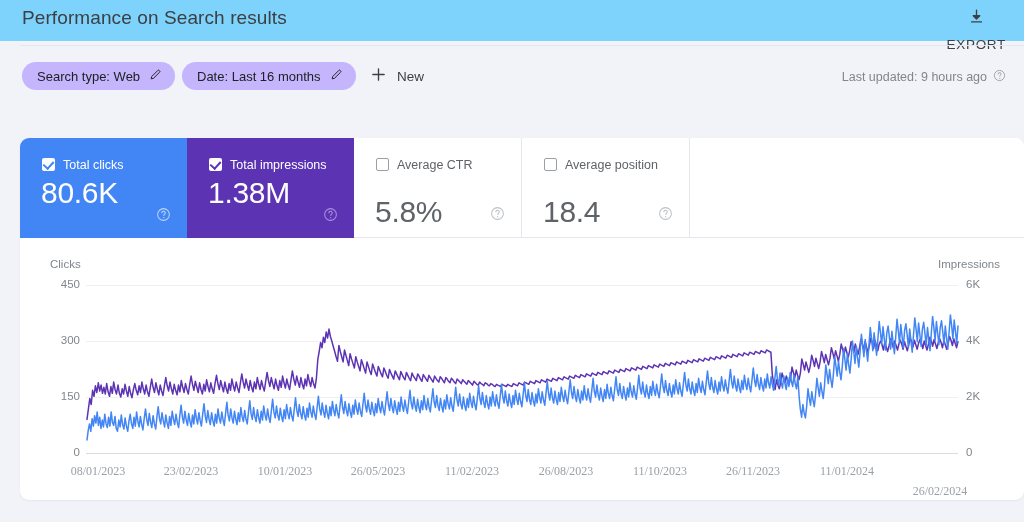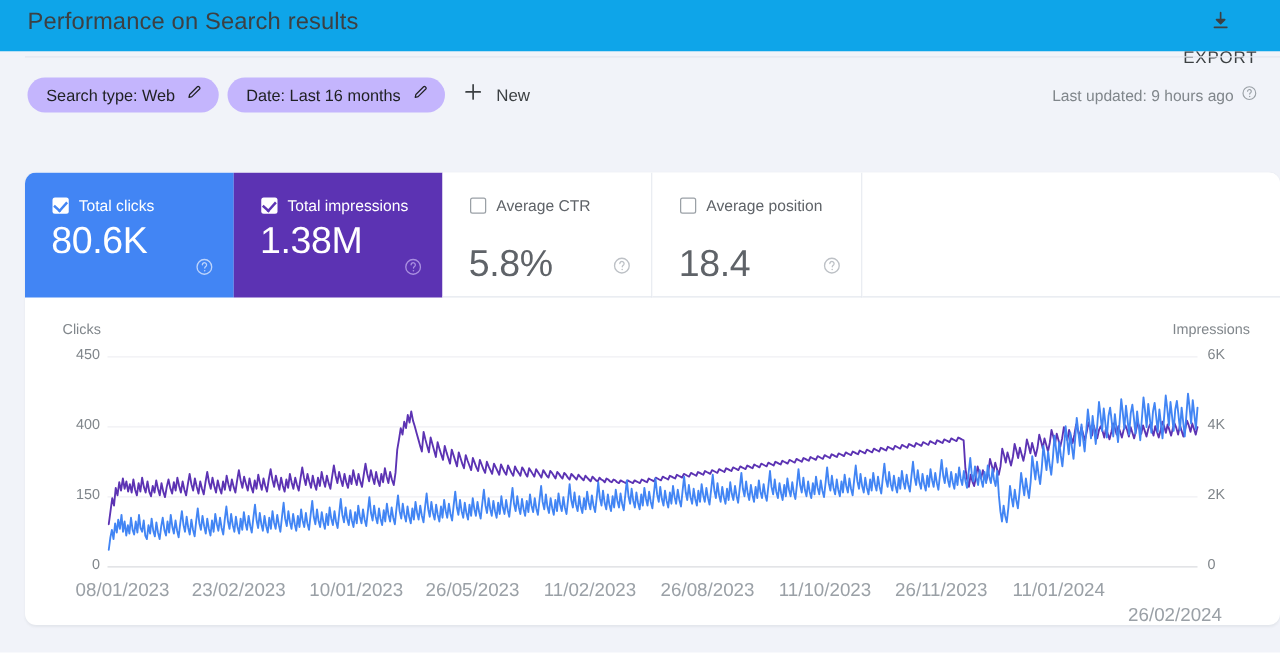--- a/index.html
+++ b/index.html
@@ -7,21 +7,21 @@
     width:1024px;height:522px;overflow:hidden;
     background:#f1f3f9;
     font-family:"Liberation Sans", sans-serif;
     -webkit-font-smoothing:antialiased;
   }
   .page{position:relative;width:1024px;height:522px;}
 
   
   .header{
     position:absolute;left:0;top:0;width:1024px;height:41px;
-    background:#0ea5e9;
+    background:#7dd3fc;
     display:flex;align-items:center;
   }
   .page-title{
     position:absolute;left:22px;top:7px;
     font-size:19px;color:#3c4043;letter-spacing:.1px;
   }
   .export-btn{
     position:absolute;right:18px;top:8px;
     display:flex;align-items:center;gap:8px;
     cursor:pointer;
@@ -112,22 +112,22 @@
     position:absolute;font-size:11.5px;color:#80868b;
     width:34px;text-align:right;
   }
   .ytick-r{
     position:absolute;font-size:11.5px;color:#80868b;
     width:34px;text-align:left;
   }
   .gridline{position:absolute;left:66px;width:872px;height:1px;background:#f0f0f3;}
   .gridline.base{background:#dadce0;}
   .xtick{
-    position:absolute;font-size:15px;color:#9aa0a6;
-    transform:translateX(-50%);white-space:nowrap;
+    position:absolute;font-size:12px;color:#9aa0a6;
+    transform:translateX(-50%);white-space:nowrap;font-family:Liberation Serif, serif;
   }
   svg.plot{position:absolute;left:0;top:0;}
 </style>
 </head>
 <body>
 
 <div class="page">
 
   <div class="header">
     <div class="page-title">Performance on Search results</div>
@@ -258,21 +258,21 @@
     <div class="chart">
       <div class="axis-title at-left">Clicks</div>
       <div class="axis-title at-right">Impressions</div>
 
       <div class="gridline" style="top:47px;"></div>
       <div class="gridline" style="top:103px;"></div>
       <div class="gridline" style="top:159px;"></div>
       <div class="gridline base" style="top:215px;"></div>
 
       <div class="ytick" style="left:26px;top:40px;">450</div>
-      <div class="ytick" style="left:26px;top:96px;">400</div>
+      <div class="ytick" style="left:26px;top:96px;">300</div>
       <div class="ytick" style="left:26px;top:152px;">150</div>
       <div class="ytick" style="left:26px;top:208px;">0</div>
 
       <div class="ytick-r" style="left:946px;top:40px;">6K</div>
       <div class="ytick-r" style="left:946px;top:96px;">4K</div>
       <div class="ytick-r" style="left:946px;top:152px;">2K</div>
       <div class="ytick-r" style="left:946px;top:208px;">0</div>
 
       <svg class="plot" width="1004" height="262">
         <polyline id="series-impressions" fill="none" stroke="#5c33b3" stroke-width="1.5" stroke-linejoin="round" stroke-linecap="round" points="67.0,181.4 68.4,170.9 69.8,160.5 71.2,166.5 72.6,152.3 74.0,158.3 75.4,147.8 76.8,154.5 78.3,144.8 79.7,153.0 81.1,147.1 82.5,155.3 83.9,149.3 85.3,156.0 86.7,145.6 88.1,153.8 89.5,158.3 90.9,148.5 92.3,155.3 93.7,144.1 95.1,151.5 96.5,156.0 98.0,147.1 99.4,155.3 100.8,159.0 102.2,150.8 103.6,156.0 105.0,146.3 106.4,153.0 107.8,158.3 109.2,148.5 110.6,155.3 112.0,159.7 113.4,151.5 114.8,145.6 116.2,152.3 117.7,156.8 119.1,147.8 120.5,154.5 121.9,144.1 123.3,150.8 124.7,156.0 126.1,147.1 127.5,153.8 128.9,158.3 130.3,149.3 131.7,141.1 133.1,149.3 134.5,154.5 135.9,144.8 137.4,151.5 138.8,156.8 140.2,147.1 141.6,153.0 143.0,157.5 144.4,147.8 145.8,139.6 147.2,147.8 148.6,153.0 150.0,144.1 151.4,150.8 152.8,156.0 154.2,146.3 155.6,152.3 157.1,156.8 158.5,147.1 159.9,153.8 161.3,142.6 162.7,149.3 164.1,154.5 165.5,145.6 166.9,151.5 168.3,156.0 169.7,146.3 171.1,138.1 172.5,146.3 173.9,152.3 175.3,143.3 176.8,149.3 178.2,154.5 179.6,144.8 181.0,151.5 182.4,156.0 183.8,146.3 185.2,153.0 186.6,141.8 188.0,148.5 189.4,153.8 190.8,144.8 192.2,150.8 193.6,155.3 195.0,145.6 196.5,137.3 197.9,145.6 199.3,151.5 200.7,142.6 202.1,148.5 203.5,153.8 204.9,144.1 206.3,150.8 207.7,155.3 209.1,145.6 210.5,152.3 211.9,141.1 213.3,147.8 214.7,153.0 216.2,144.1 217.6,150.0 219.0,154.5 220.4,144.8 221.8,135.9 223.2,144.1 224.6,150.0 226.0,141.1 227.4,147.1 228.8,152.3 230.2,142.6 231.6,149.3 233.0,153.8 234.4,144.1 235.9,150.8 237.3,139.6 238.7,146.3 240.1,151.5 241.5,142.6 242.9,148.5 244.3,153.0 245.7,143.3 247.1,134.4 248.5,142.6 249.9,148.5 251.3,139.6 252.7,145.6 254.1,150.8 255.6,141.1 257.0,147.8 258.4,152.3 259.8,142.6 261.2,149.3 262.6,138.1 264.0,144.8 265.4,150.0 266.8,141.1 268.2,147.1 269.6,151.5 271.0,141.8 272.4,132.9 273.8,141.1 275.3,147.1 276.7,138.1 278.1,144.1 279.5,149.3 280.9,139.6 282.3,146.3 283.7,150.8 285.1,141.1 286.5,147.8 287.9,136.6 289.3,143.3 290.7,148.5 292.1,139.6 293.5,145.6 295.0,150.0 296.4,140.3 297.8,121.7 299.2,113.5 300.6,104.5 302.0,109.7 303.4,99.3 304.8,104.5 306.2,94.0 307.6,100.0 309.0,91.1 310.4,98.5 311.8,103.0 313.2,108.2 314.7,113.5 316.1,118.7 317.5,123.2 318.9,107.5 320.3,113.5 321.7,118.7 323.1,123.9 324.5,112.0 325.9,117.2 327.3,122.4 328.7,127.6 330.1,115.7 331.5,120.9 332.9,125.4 334.4,129.9 335.8,118.7 337.2,123.9 338.6,128.4 340.0,132.9 341.4,121.7 342.8,126.1 344.2,130.6 345.6,135.1 347.0,123.9 348.4,128.4 349.8,132.9 351.2,136.6 352.6,126.1 354.1,130.6 355.5,134.4 356.9,138.1 358.3,128.4 359.7,132.1 361.1,135.9 362.5,138.8 363.9,129.9 365.3,133.6 366.7,137.3 368.1,140.3 369.5,131.4 370.9,135.1 372.3,138.1 373.7,141.1 375.2,132.9 376.6,135.9 378.0,138.8 379.4,141.8 380.8,133.6 382.2,136.6 383.6,139.6 385.0,141.8 386.4,134.4 387.8,137.3 389.2,140.3 390.6,142.6 392.0,135.1 393.4,138.1 394.9,140.3 396.3,142.6 397.7,135.9 399.1,138.1 400.5,141.1 401.9,143.3 403.3,136.6 404.7,138.8 406.1,141.1 407.5,143.3 408.9,137.3 410.3,139.6 411.7,141.8 413.1,144.1 414.6,138.1 416.0,140.3 417.4,142.6 418.8,144.1 420.2,138.8 421.6,140.3 423.0,142.6 424.4,144.8 425.8,139.6 427.2,141.1 428.6,143.3 430.0,144.8 431.4,140.3 432.8,141.8 434.3,144.1 435.7,145.6 437.1,141.1 438.5,142.6 439.9,144.1 441.3,145.6 442.7,141.8 444.1,143.3 445.5,144.8 446.9,146.3 448.3,142.6 449.7,144.1 451.1,145.6 452.5,147.1 454.0,143.3 455.4,144.8 456.8,146.3 458.2,147.1 459.6,144.1 461.0,145.6 462.4,146.3 463.8,147.8 465.2,144.8 466.6,145.6 468.0,147.1 469.4,147.8 470.8,145.6 472.2,146.3 473.7,147.8 475.1,148.5 476.5,146.3 477.9,147.1 479.3,147.8 480.7,148.5 482.1,146.3 483.5,147.1 484.9,147.8 486.3,148.5 487.7,146.3 489.1,147.1 490.5,147.8 491.9,148.5 493.4,145.6 494.8,146.3 496.2,147.1 497.6,147.8 499.0,144.8 500.4,145.6 501.8,146.3 503.2,147.1 504.6,144.1 506.0,144.8 507.4,145.6 508.8,146.3 510.2,143.3 511.6,144.1 513.1,144.8 514.5,145.6 515.9,142.6 517.3,143.3 518.7,144.1 520.1,144.8 521.5,141.8 522.9,142.6 524.3,143.3 525.7,144.1 527.1,141.1 528.5,141.8 529.9,142.6 531.3,143.3 532.8,140.3 534.2,141.1 535.6,141.8 537.0,142.6 538.4,139.6 539.8,140.3 541.2,141.1 542.6,141.8 544.0,138.8 545.4,139.6 546.8,140.3 548.2,141.1 549.6,138.1 551.0,138.8 552.5,139.6 553.9,140.3 555.3,137.3 556.7,138.1 558.1,138.8 559.5,139.6 560.9,136.6 562.3,137.3 563.7,138.1 565.1,138.8 566.5,135.9 567.9,136.6 569.3,137.3 570.7,138.1 572.2,135.1 573.6,135.9 575.0,136.6 576.4,137.3 577.8,134.4 579.2,135.1 580.6,135.9 582.0,136.6 583.4,133.6 584.8,134.4 586.2,135.1 587.6,135.9 589.0,132.9 590.4,133.6 591.9,134.4 593.3,135.1 594.7,132.1 596.1,132.9 597.5,133.6 598.9,134.4 600.3,131.4 601.7,132.1 603.1,132.9 604.5,133.6 605.9,130.6 607.3,131.4 608.7,132.1 610.1,132.9 611.6,129.9 613.0,130.6 614.4,131.4 615.8,132.1 617.2,129.1 618.6,129.9 620.0,130.6 621.4,131.4 622.8,128.4 624.2,129.1 625.6,129.9 627.0,130.6 628.4,127.6 629.8,128.4 631.3,129.1 632.7,129.9 634.1,126.9 635.5,127.6 636.9,128.4 638.3,129.1 639.7,126.1 641.1,126.9 642.5,127.6 643.9,128.4 645.3,125.4 646.7,126.1 648.1,126.9 649.5,127.6 650.9,124.7 652.4,125.4 653.8,126.1 655.2,126.9 656.6,123.9 658.0,124.7 659.4,125.4 660.8,126.1 662.2,123.2 663.6,123.9 665.0,124.7 666.4,125.4 667.8,122.4 669.2,123.2 670.6,123.9 672.1,124.7 673.5,121.7 674.9,122.4 676.3,123.2 677.7,123.9 679.1,120.9 680.5,121.7 681.9,122.4 683.3,123.2 684.7,120.2 686.1,120.9 687.5,121.7 688.9,122.4 690.3,119.4 691.8,120.2 693.2,120.9 694.6,121.7 696.0,118.7 697.4,119.4 698.8,120.2 700.2,120.9 701.6,117.9 703.0,118.7 704.4,119.4 705.8,120.2 707.2,117.2 708.6,117.9 710.0,118.7 711.5,119.4 712.9,116.4 714.3,117.2 715.7,117.9 717.1,118.7 718.5,115.7 719.9,116.4 721.3,117.2 722.7,117.9 724.1,114.9 725.5,115.7 726.9,116.4 728.3,117.2 729.7,114.2 731.2,114.9 732.6,115.7 734.0,116.4 735.4,113.5 736.8,114.2 738.2,114.9 739.6,115.7 741.0,112.7 742.4,113.5 743.8,114.2 745.2,114.9 746.6,112.0 748.0,112.7 749.4,113.5 750.9,114.2 752.3,136.6 753.7,145.6 755.1,151.5 756.5,141.8 757.9,147.1 759.3,150.8 760.7,144.1 762.1,135.1 763.5,140.3 764.9,144.8 766.3,138.1 767.7,142.6 769.1,146.3 770.6,140.3 772.0,129.1 773.4,134.4 774.8,139.6 776.2,132.1 777.6,137.3 779.0,141.8 780.4,135.1 781.8,120.9 783.2,126.1 784.6,132.1 786.0,123.9 787.4,129.1 788.8,134.4 790.3,127.6 791.7,117.2 793.1,122.4 794.5,128.4 795.9,120.2 797.3,125.4 798.7,130.6 800.1,123.9 801.5,113.5 802.9,118.7 804.3,124.7 805.7,116.4 807.1,121.7 808.5,126.9 810.0,120.2 811.4,109.7 812.8,114.9 814.2,120.9 815.6,112.7 817.0,117.9 818.4,123.2 819.8,116.4 821.2,106.0 822.6,111.2 824.0,117.2 825.4,109.0 826.8,114.2 828.2,119.4 829.7,112.7 831.1,103.7 832.5,108.2 833.9,114.2 835.3,106.0 836.7,111.2 838.1,116.4 839.5,109.7 840.9,101.5 842.3,106.0 843.7,112.0 845.1,103.7 846.5,109.0 847.9,114.2 849.4,107.5 850.8,100.0 852.2,104.5 853.6,110.5 855.0,102.3 856.4,107.5 857.8,112.7 859.2,106.0 860.6,103.0 862.0,106.7 863.4,112.0 864.8,104.5 866.2,109.0 867.6,113.5 869.1,107.5 870.5,100.8 871.9,104.5 873.3,109.7 874.7,103.0 876.1,107.5 877.5,112.0 878.9,106.0 880.3,102.3 881.7,106.0 883.1,111.2 884.5,103.7 885.9,108.2 887.3,112.7 888.8,106.7 890.2,100.0 891.6,103.7 893.0,109.0 894.4,102.3 895.8,106.7 897.2,111.2 898.6,105.2 900.0,101.5 901.4,105.2 902.8,110.5 904.2,103.0 905.6,107.5 907.0,112.0 908.5,106.0 909.9,99.3 911.3,103.0 912.7,108.2 914.1,101.5 915.5,106.0 916.9,110.5 918.3,104.5 919.7,100.8 921.1,104.5 922.5,109.7 923.9,102.3 925.3,106.7 926.7,111.2 928.2,105.2 929.6,98.5 931.0,102.3 932.4,107.5 933.8,100.8 935.2,105.2 936.6,109.7 938.0,103.7"></polyline>

